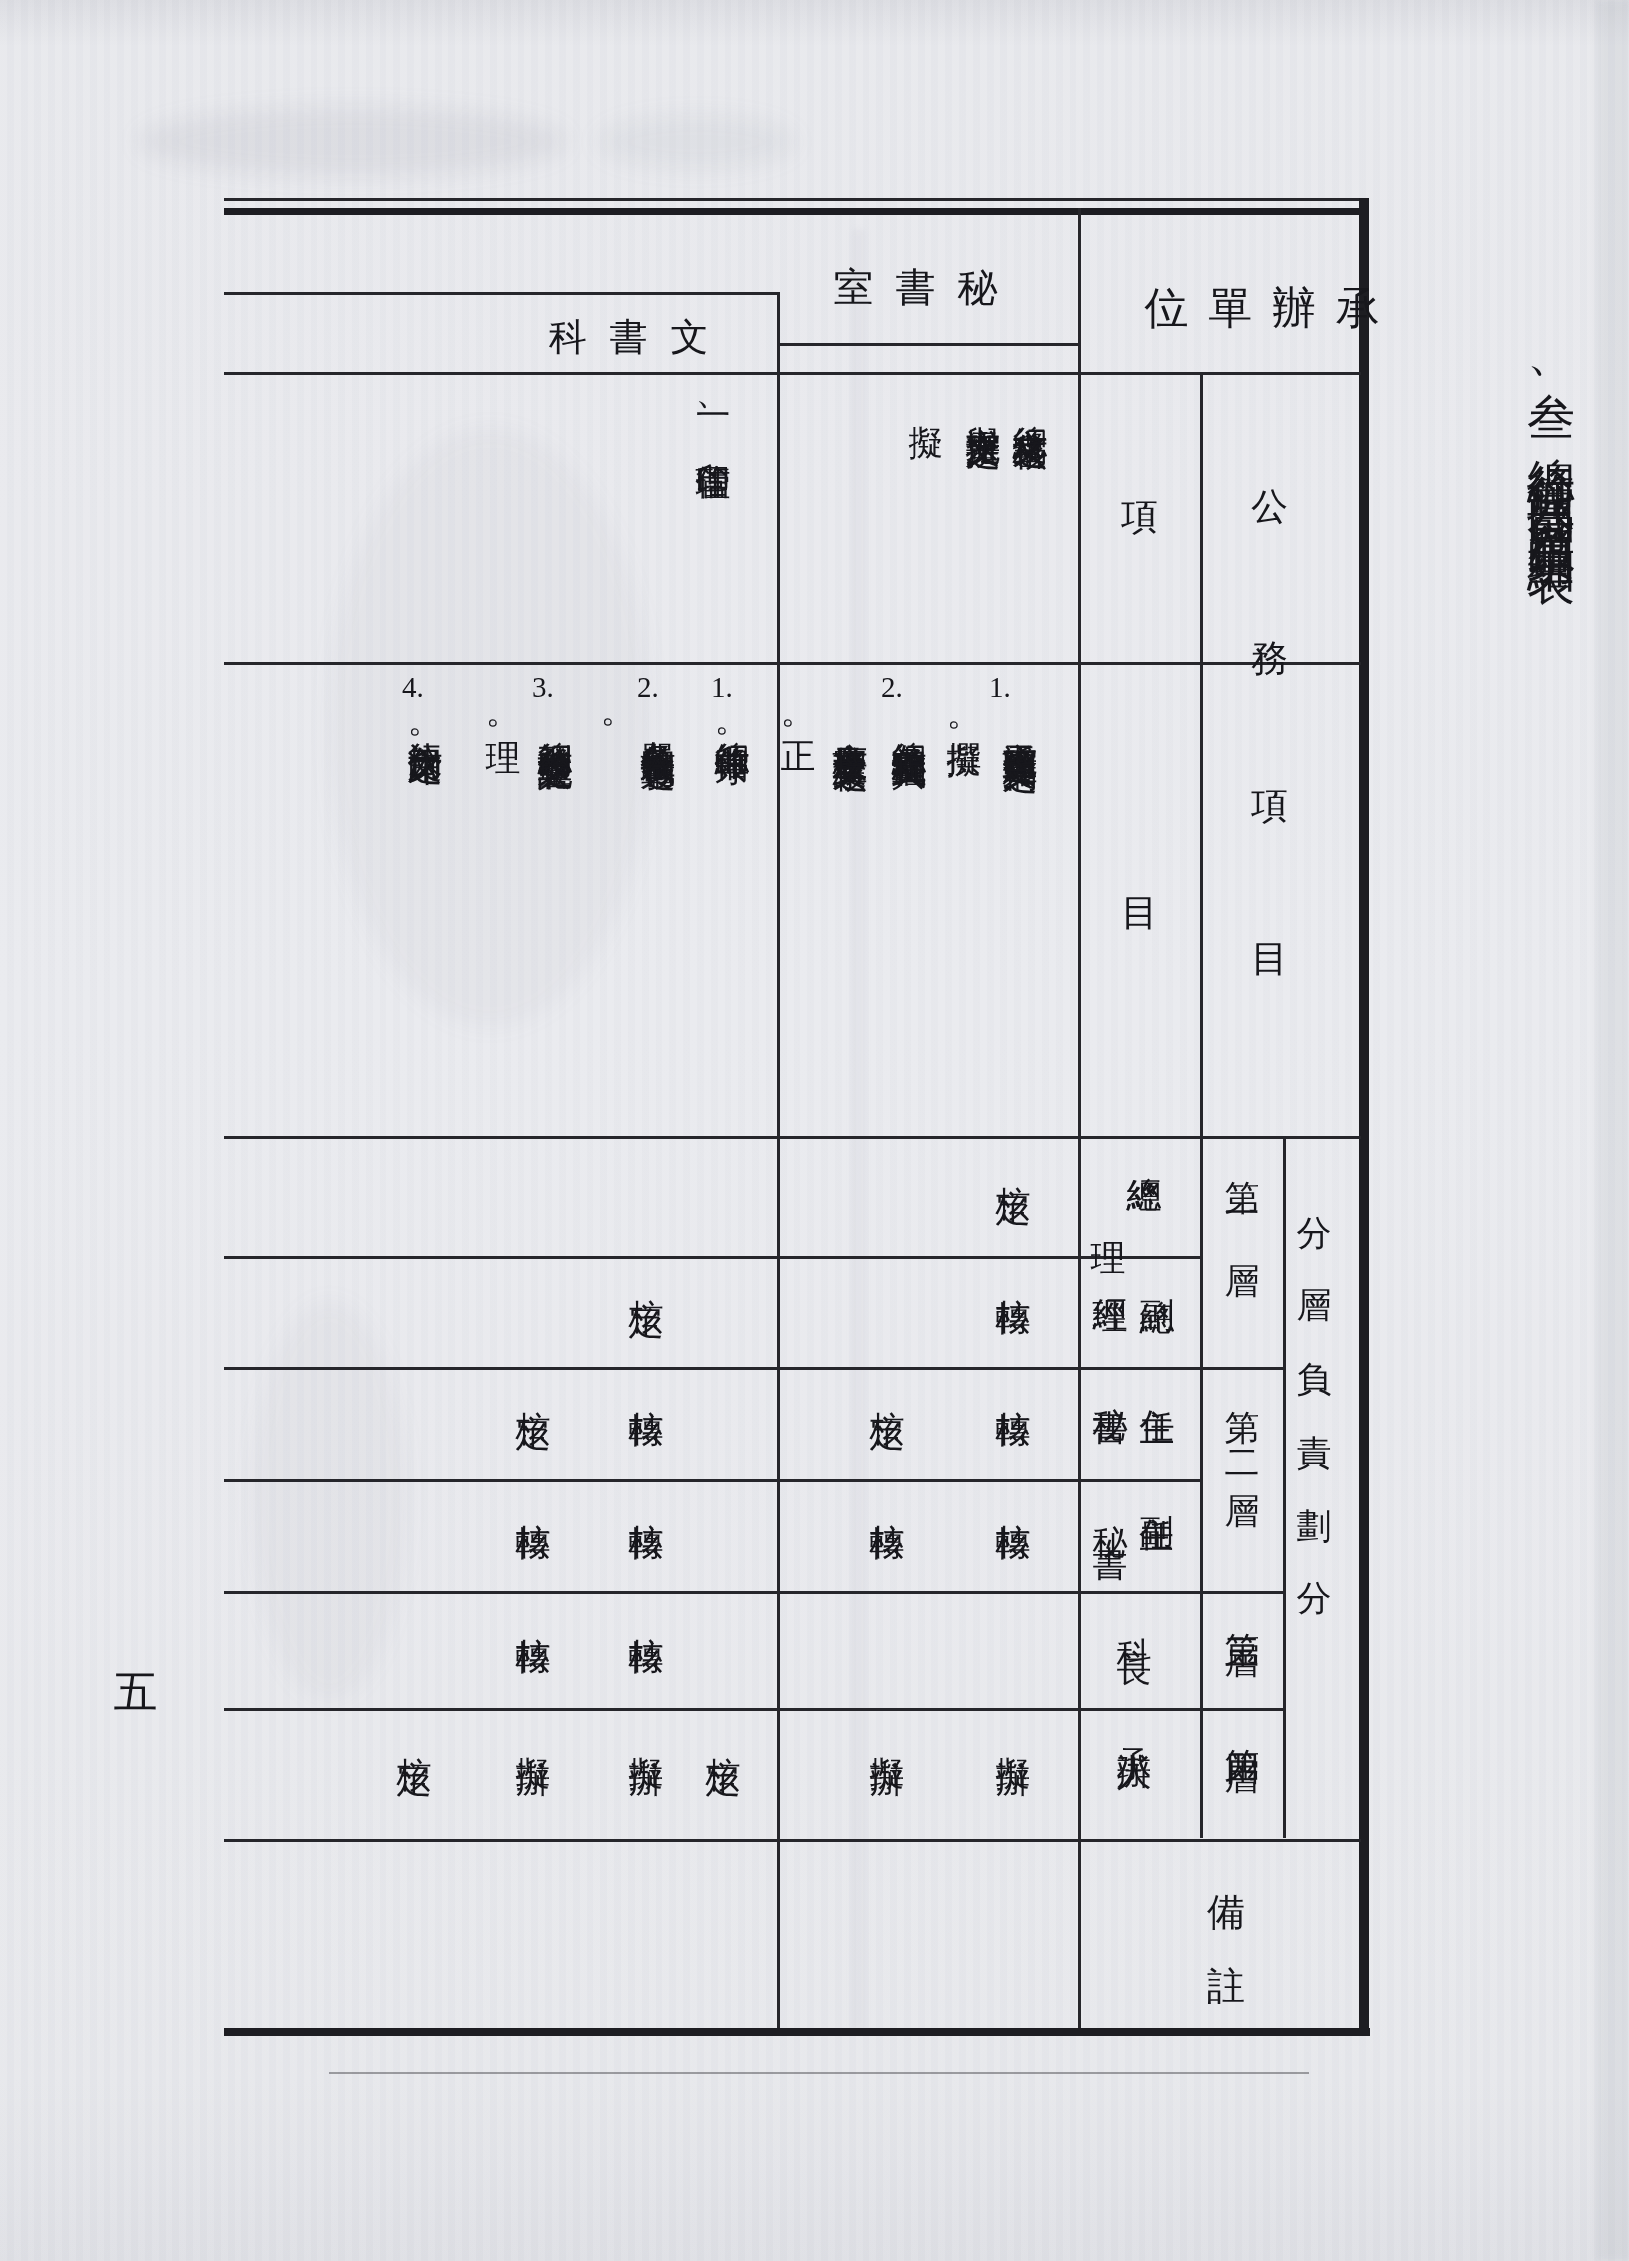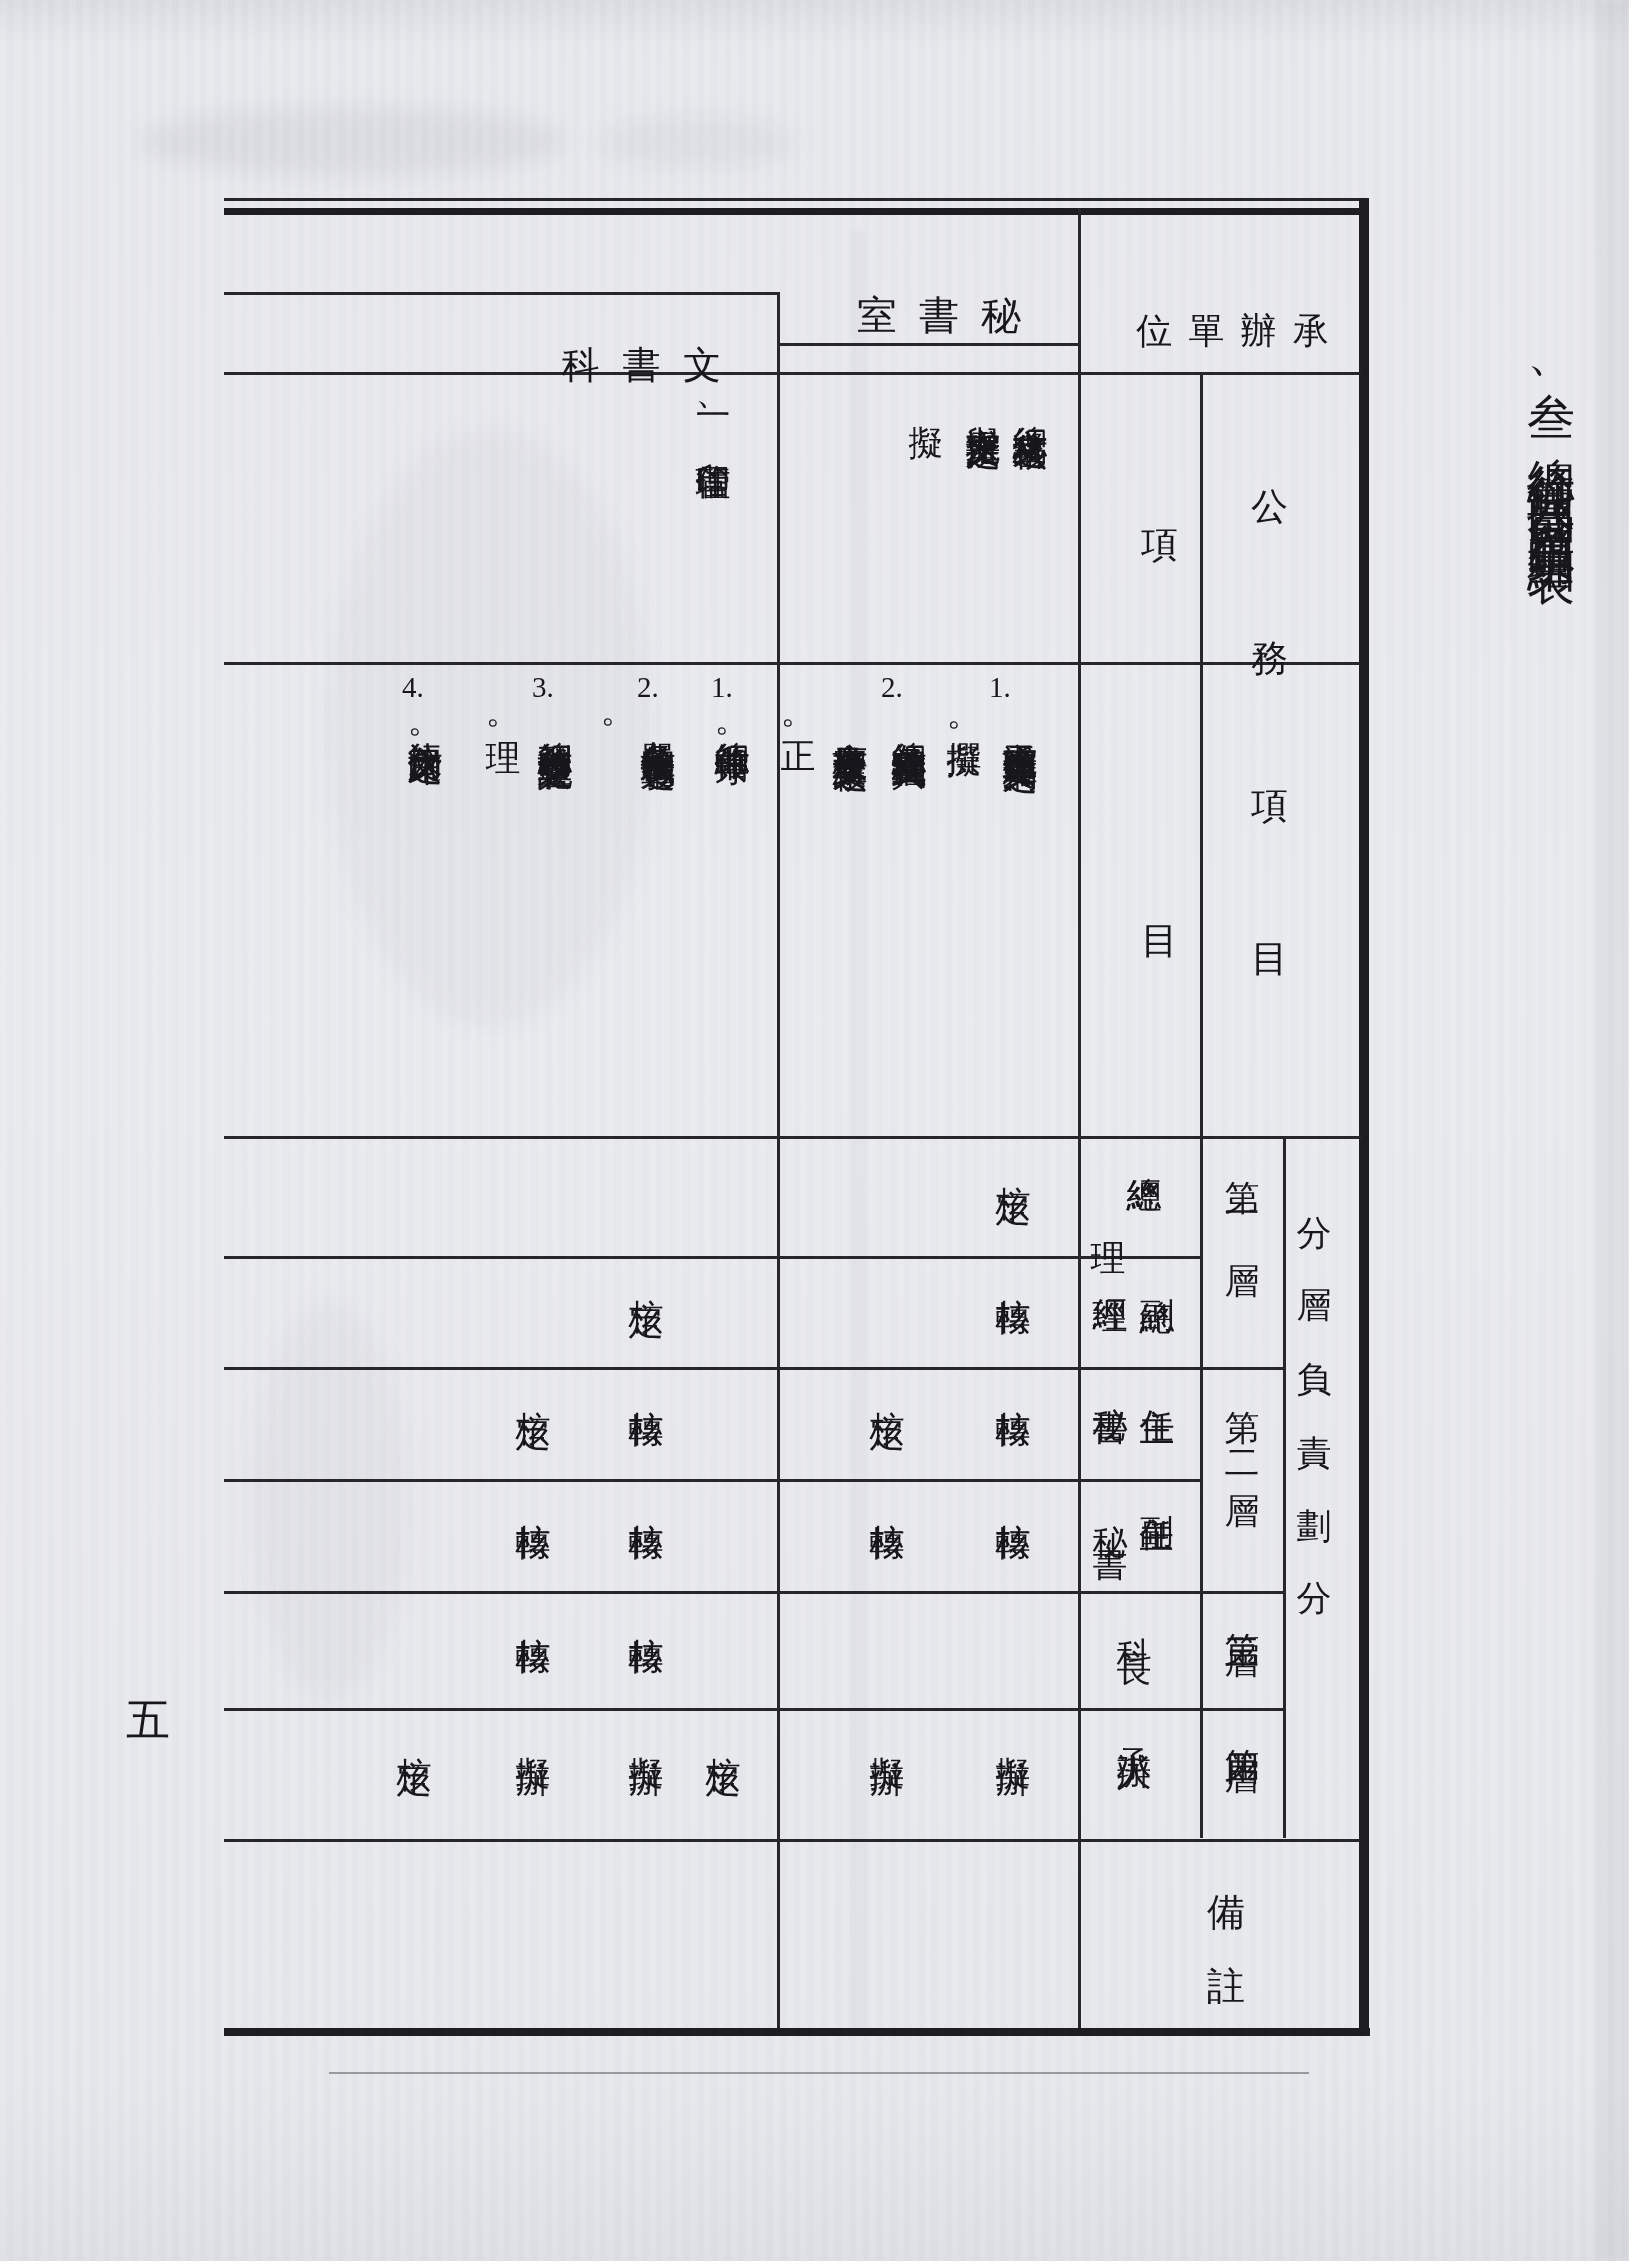--- a/index.html
+++ b/index.html
@@ -9,21 +9,21 @@
       linear-gradient(180deg,#dcdde2 0,#e8e9ed 46px,#eaebef 45%,#e7e8ec 92%,#dfe0e5 100%);
     font-family:"Liberation Serif","DejaVu Serif",serif;color:#17171c;}
   
   .hl{position:absolute;background:#26262b;height:3.1px;}
   .vl{position:absolute;background:#26262b;width:3.1px;}
   .thick{background:#1d1d22;}
   
   .vcol{position:absolute;writing-mode:vertical-rl;text-orientation:upright;
         font-size:35px;line-height:1;letter-spacing:1.5px;white-space:nowrap;}
   
-  .hrow{position:absolute;text-align:right;white-space:nowrap;margin-top:28px;}
+  .hrow{position:absolute;text-align:center;white-space:nowrap;}
   .num{position:absolute;font-size:29px;font-family:"Liberation Serif",serif;}
   .approval{position:absolute;writing-mode:vertical-rl;text-orientation:upright;
             font-size:35px;line-height:1;letter-spacing:3.1px;}
   .ghost{position:absolute;border-radius:50%;filter:blur(10.7px);pointer-events:none;}
   .streak{position:absolute;filter:blur(3.8px);pointer-events:none;}
 </style>
 </head>
 <body>
 
 <div class="page">
@@ -56,21 +56,21 @@
   <div class="hl" style="left:224px;top:1256px;width:976px;"></div>
   <div class="hl" style="left:224px;top:1367px;width:1060px;"></div>
   <div class="hl" style="left:224px;top:1479px;width:976px;"></div>
   <div class="hl" style="left:224px;top:1591px;width:1060px;"></div>
   <div class="hl" style="left:224px;top:1708px;width:1060px;"></div>
   <div class="hl" style="left:224px;top:1839px;width:1137px;"></div>
 
   <div class="vcol" style="left:1527px;top:354px;font-size:48px;letter-spacing:8.4px;">叁、總行管理部門分層負責明細表</div>
   <div class="hrow" style="left:101px;top:1663px;width:69px;font-size:44px;">五</div>
 
-  <div class="hrow" style="left:1081px;top:279px;width:264px;font-size:36px;letter-spacing:0.45em;">位單辦承</div>
+  <div class="hrow" style="left:1140px;top:279px;width:264px;font-size:44px;letter-spacing:0.45em;">位單辦承</div>
 
   <div class="hrow" style="left:1101px;top:492px;width:77px;font-size:37px;">項</div>
   <div class="hrow" style="left:1101px;top:888px;width:77px;font-size:37px;">目</div>
 
   <div class="vcol" style="left:1251px;top:459px;font-size:37px;letter-spacing:152px;">公務項目</div>
 
   <div class="vcol" style="left:1296px;top:1188px;font-size:35px;letter-spacing:73px;">分層負責劃分</div>
 
   <div class="vcol" style="left:1224px;top:1153px;letter-spacing:42px;">第一層</div>
   <div class="vcol" style="left:1224px;top:1383px;letter-spacing:42px;">第二層</div>

